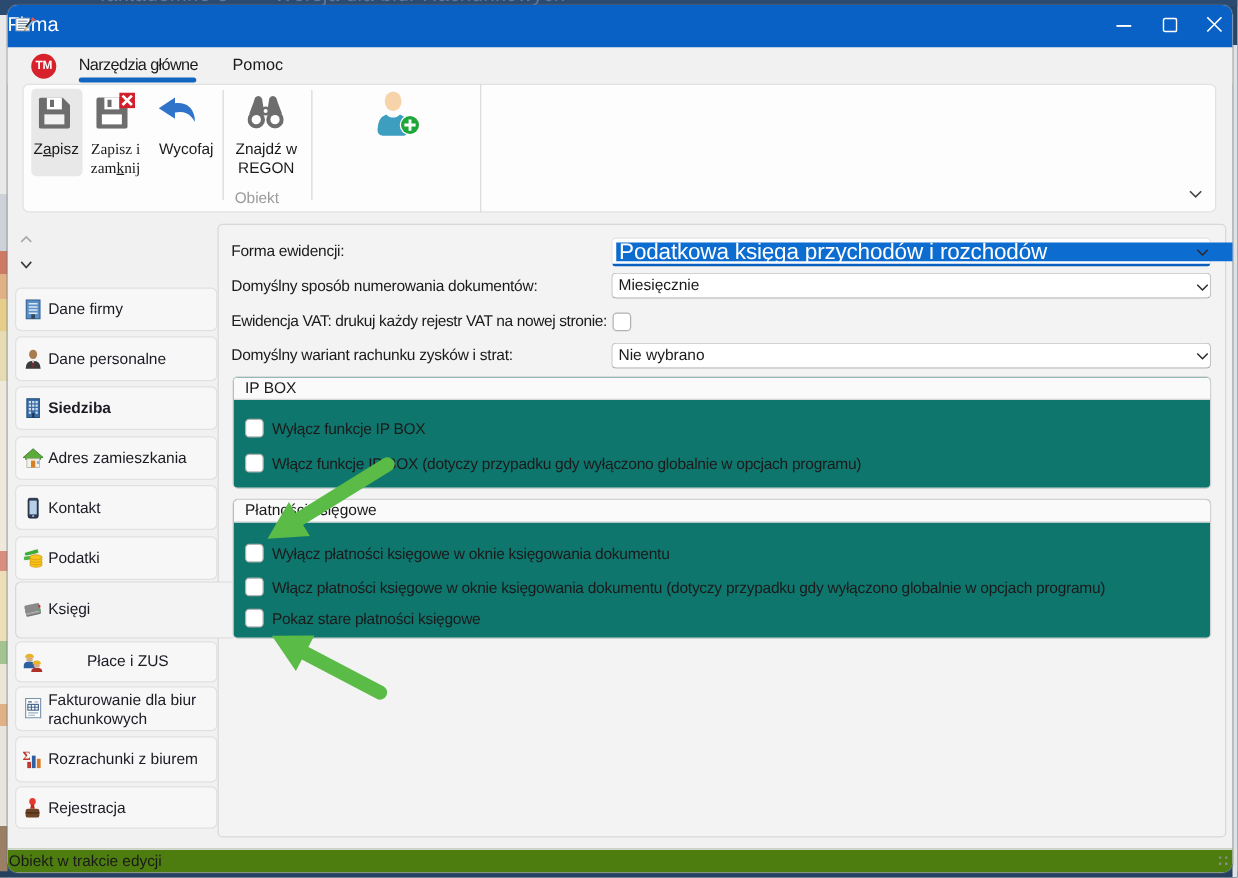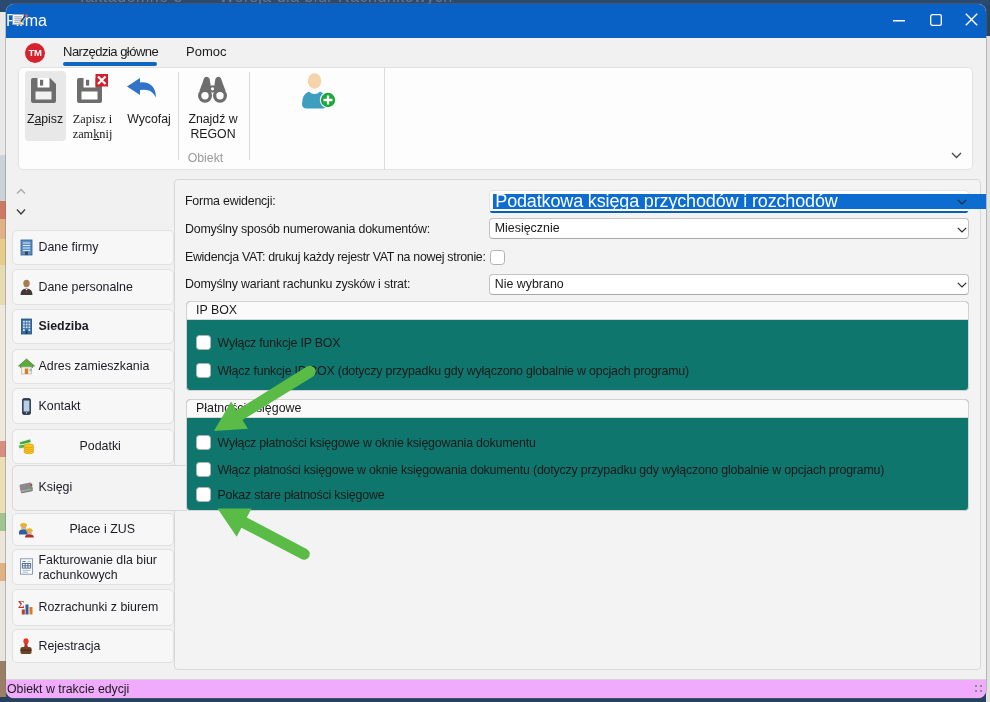--- a/index.html
+++ b/index.html
@@ -34,21 +34,21 @@
   .cardlbl { position:absolute; left:32.5px; font-size:12.4px; color:#1b1b24; }
   .cardicon { position:absolute; left:12px; width:17px; height:17px; }
   
   #panel { left:167.5px; top:175px; width:807px; height:491px; background:#f3f3f3; border:1px solid #d8d8d8; border-radius:4px; }
   .flabel { font-size:12.4px; color:#1a1a1a; letter-spacing:-0.2px; }
   .combo { left:483.3px; width:480.2px; height:21px; background:#fff; border:1px solid #c3c3c3; border-bottom-color:#a8a8a8; border-radius:4px; font-size:12.4px; color:#1a1a1a; line-height:19px; padding-left:4.5px; }
   .chk { width:15px; height:15px; background:#fff; border:1px solid #b2b2b2; border-radius:3.5px; }
   .grp { left:180px; width:782.5px; border:1px solid #d2d2d2; border-radius:4px; background:#0f766e; overflow:hidden; }
   .grphead { position:absolute; left:0; top:0; width:100%; height:17.5px; background:#fafafa; border-bottom:1px solid #d8d8d8; font-size:12.4px; color:#1a1a1a; padding-left:9px; line-height:17px; }
   
-  #statusbar { left:0; top:675px; width:980px; height:19px; background:#f0abfc; border-top:1px solid #d5d5d5; font-size:12.3px; color:#1a1a1a; line-height:18px; padding-left:1px; }
+  #statusbar { left:0; top:675px; width:980px; height:19px; background:#4d7c0f; border-top:1px solid #d5d5d5; font-size:12.3px; color:#1a1a1a; line-height:18px; padding-left:1px; }
   svg { display:block; }
 </style>
 </head>
 <body>
 <div id="stage">
   <div id="bgtop" class="abs">
       <span style="position:absolute;left:80px;top:-12px;font-size:16px;color:#61789a;letter-spacing:0.5px;">faktademne 3&nbsp; — &nbsp;Wersja dla biur Rachunkowych</span>
     </div>
   <div id="bgleft" class="abs"></div>
   <div id="bgbottom" class="abs"></div>
@@ -160,21 +160,21 @@
     <div class="card abs" style="top:508.5px;height:33.5px;"></div>
     <div class="card abs" style="top:544.9px;height:36.5px;"></div>
     <div class="card abs" style="top:584.7px;height:37.4px;"></div>
     <div class="card abs" style="top:625.4px;height:34.1px;"></div>
 
     <div class="cardlbl" style="top:235.7px;">Dane firmy</div>
     <div class="cardlbl" style="top:275.5px;">Dane personalne</div>
     <div class="cardlbl" style="top:315.2px;font-weight:bold;">Siedziba</div>
     <div class="cardlbl" style="top:355px;">Adres zamieszkania</div>
     <div class="cardlbl" style="top:394.7px;">Kontakt</div>
-    <div class="cardlbl" style="top:435.2px;margin-left:41px;">Podatki</div>
+    <div class="cardlbl" style="top:435.2px;">Podatki</div>
     <div class="cardlbl" style="top:476.4px;">Księgi</div>
     <div class="cardlbl" style="top:518px;margin-left:31px;">Płace i ZUS</div>
     <div class="cardlbl" style="top:548.9px;line-height:15.4px;">Fakturowanie dla biur<br>rachunkowych</div>
     <div class="cardlbl" style="top:596.3px;">Rozrachunki z biurem</div>
     <div class="cardlbl" style="top:634.8px;">Rejestracja</div>
 
     <svg id="icoFirm" class="cardicon" style="top:235px" viewBox="0 0 17 17">
       <rect x="3" y="1" width="11" height="15" fill="#5b8fc6" stroke="#2d5a8e" stroke-width="0.8"></rect>
       <g stroke="#dce9f5" stroke-width="1.2">
           <line x1="5" y1="4" x2="12" y2="4"></line>

